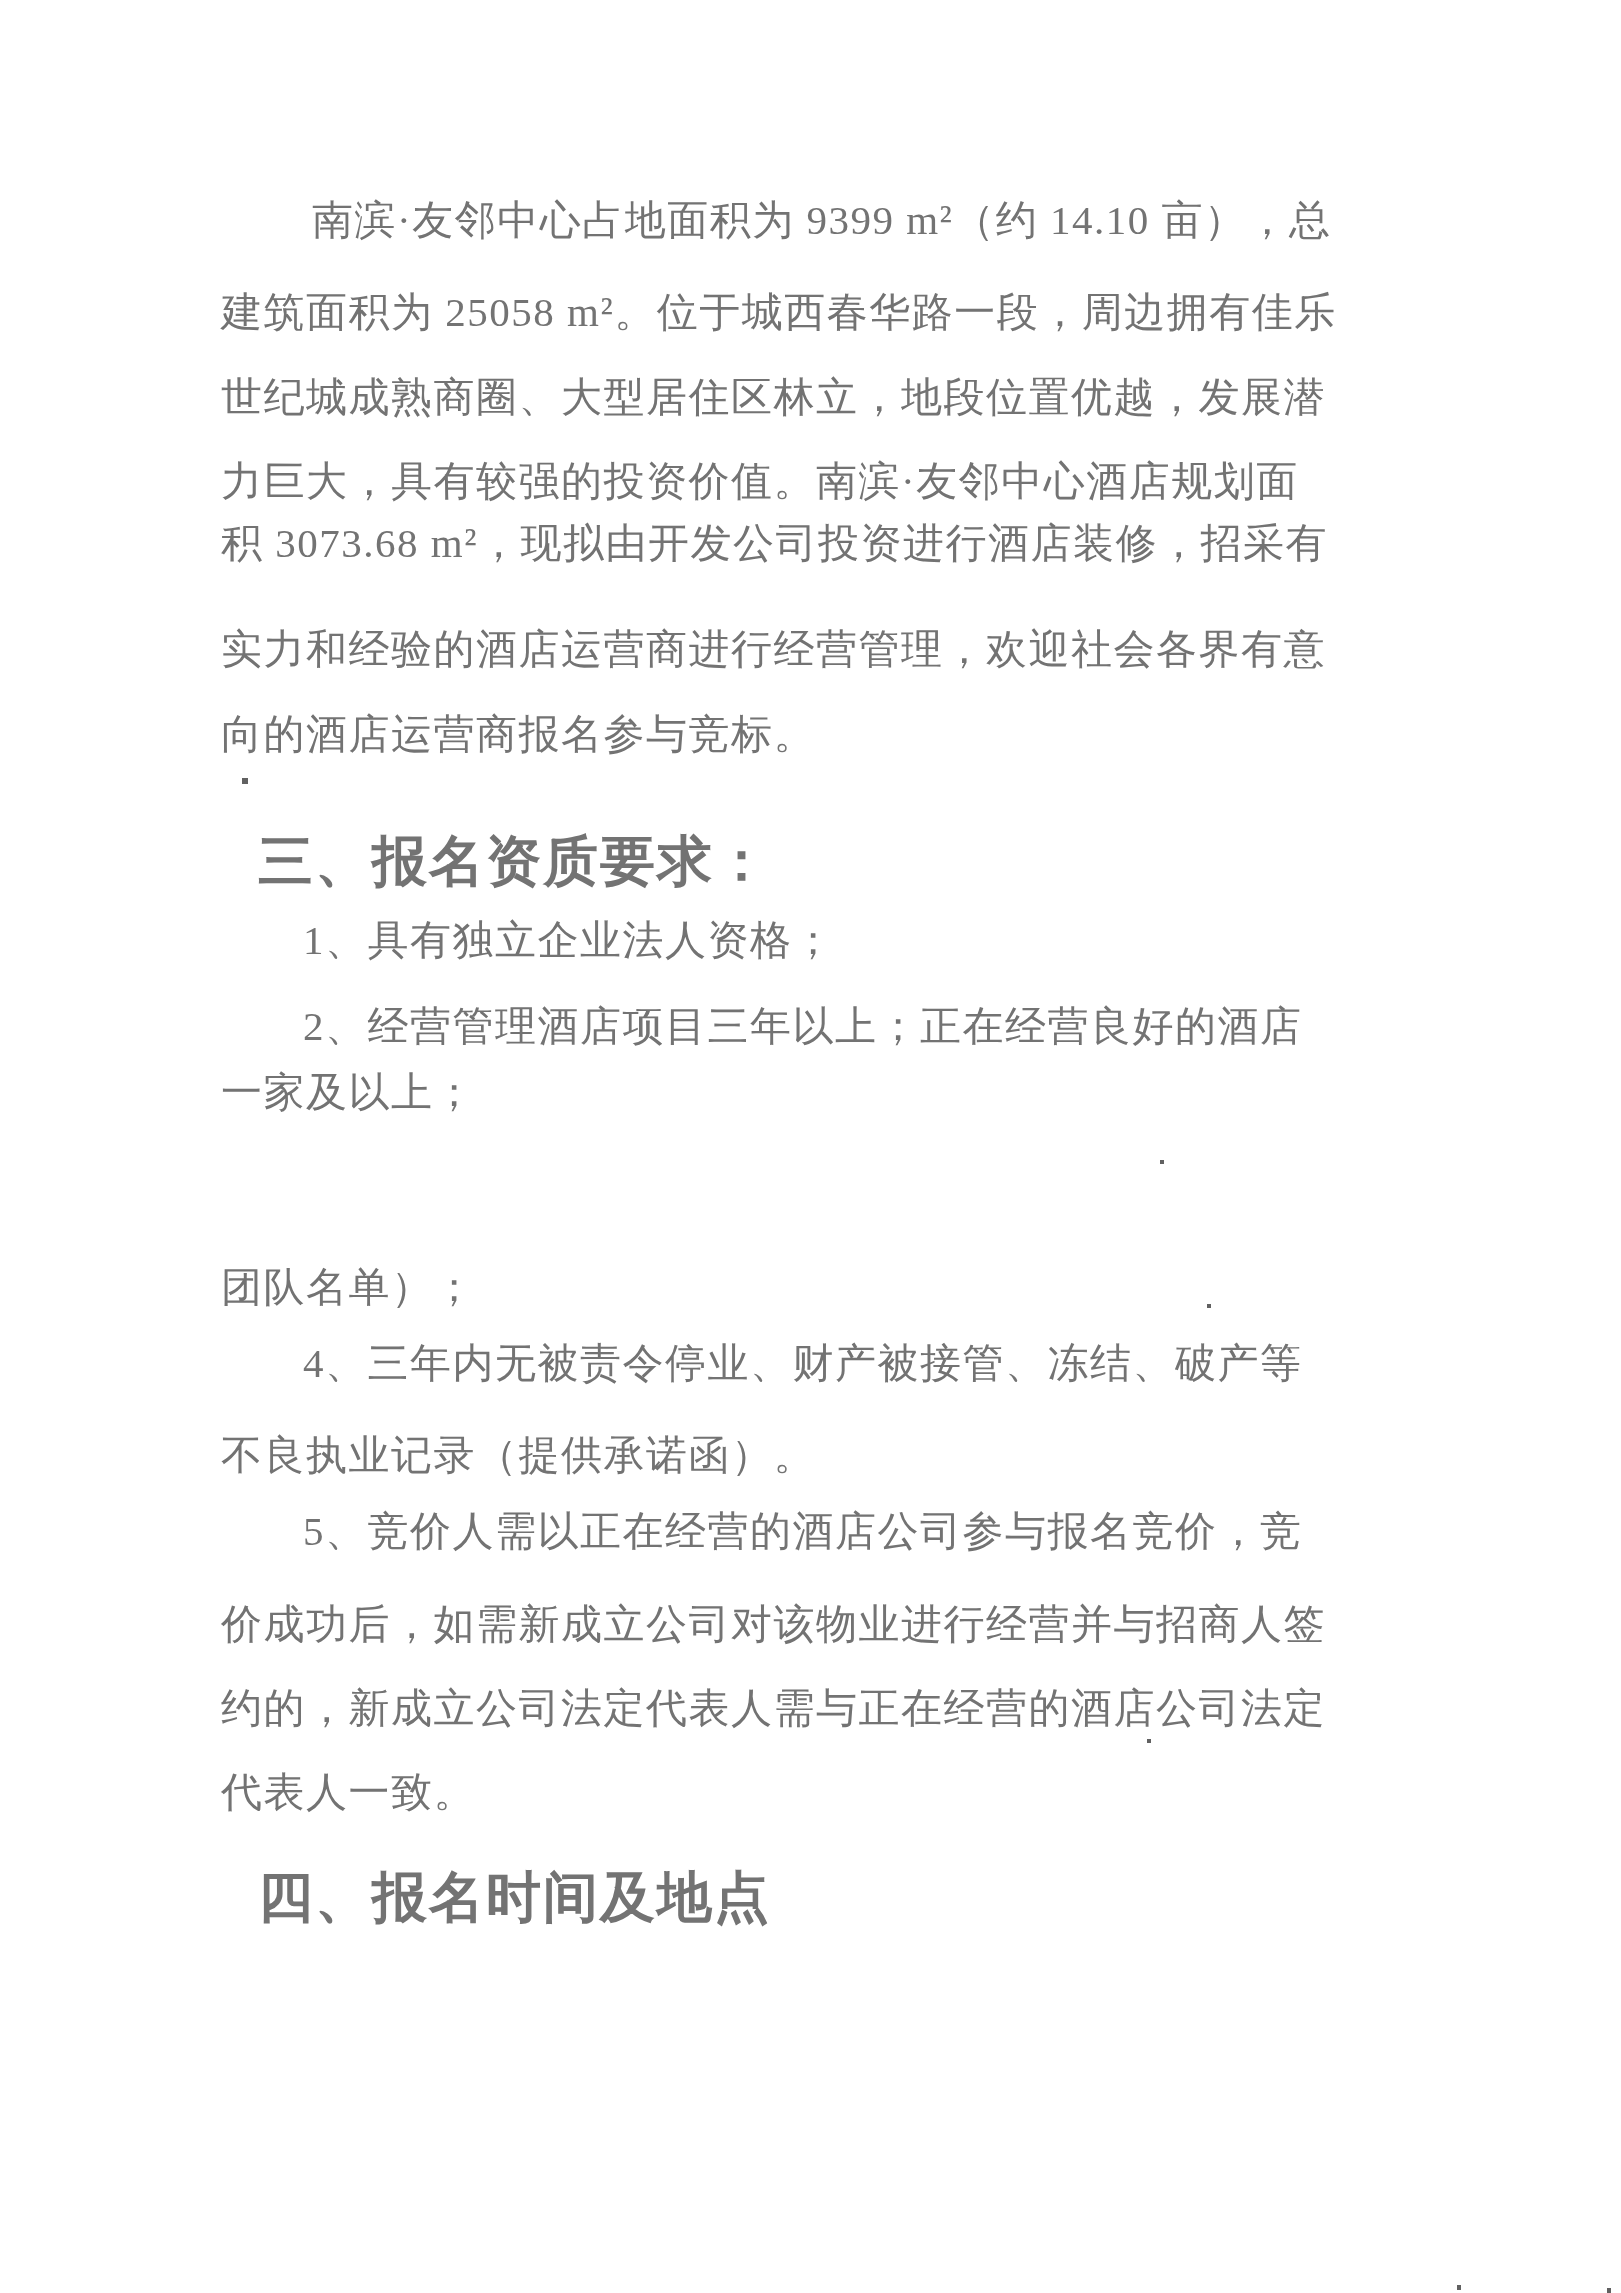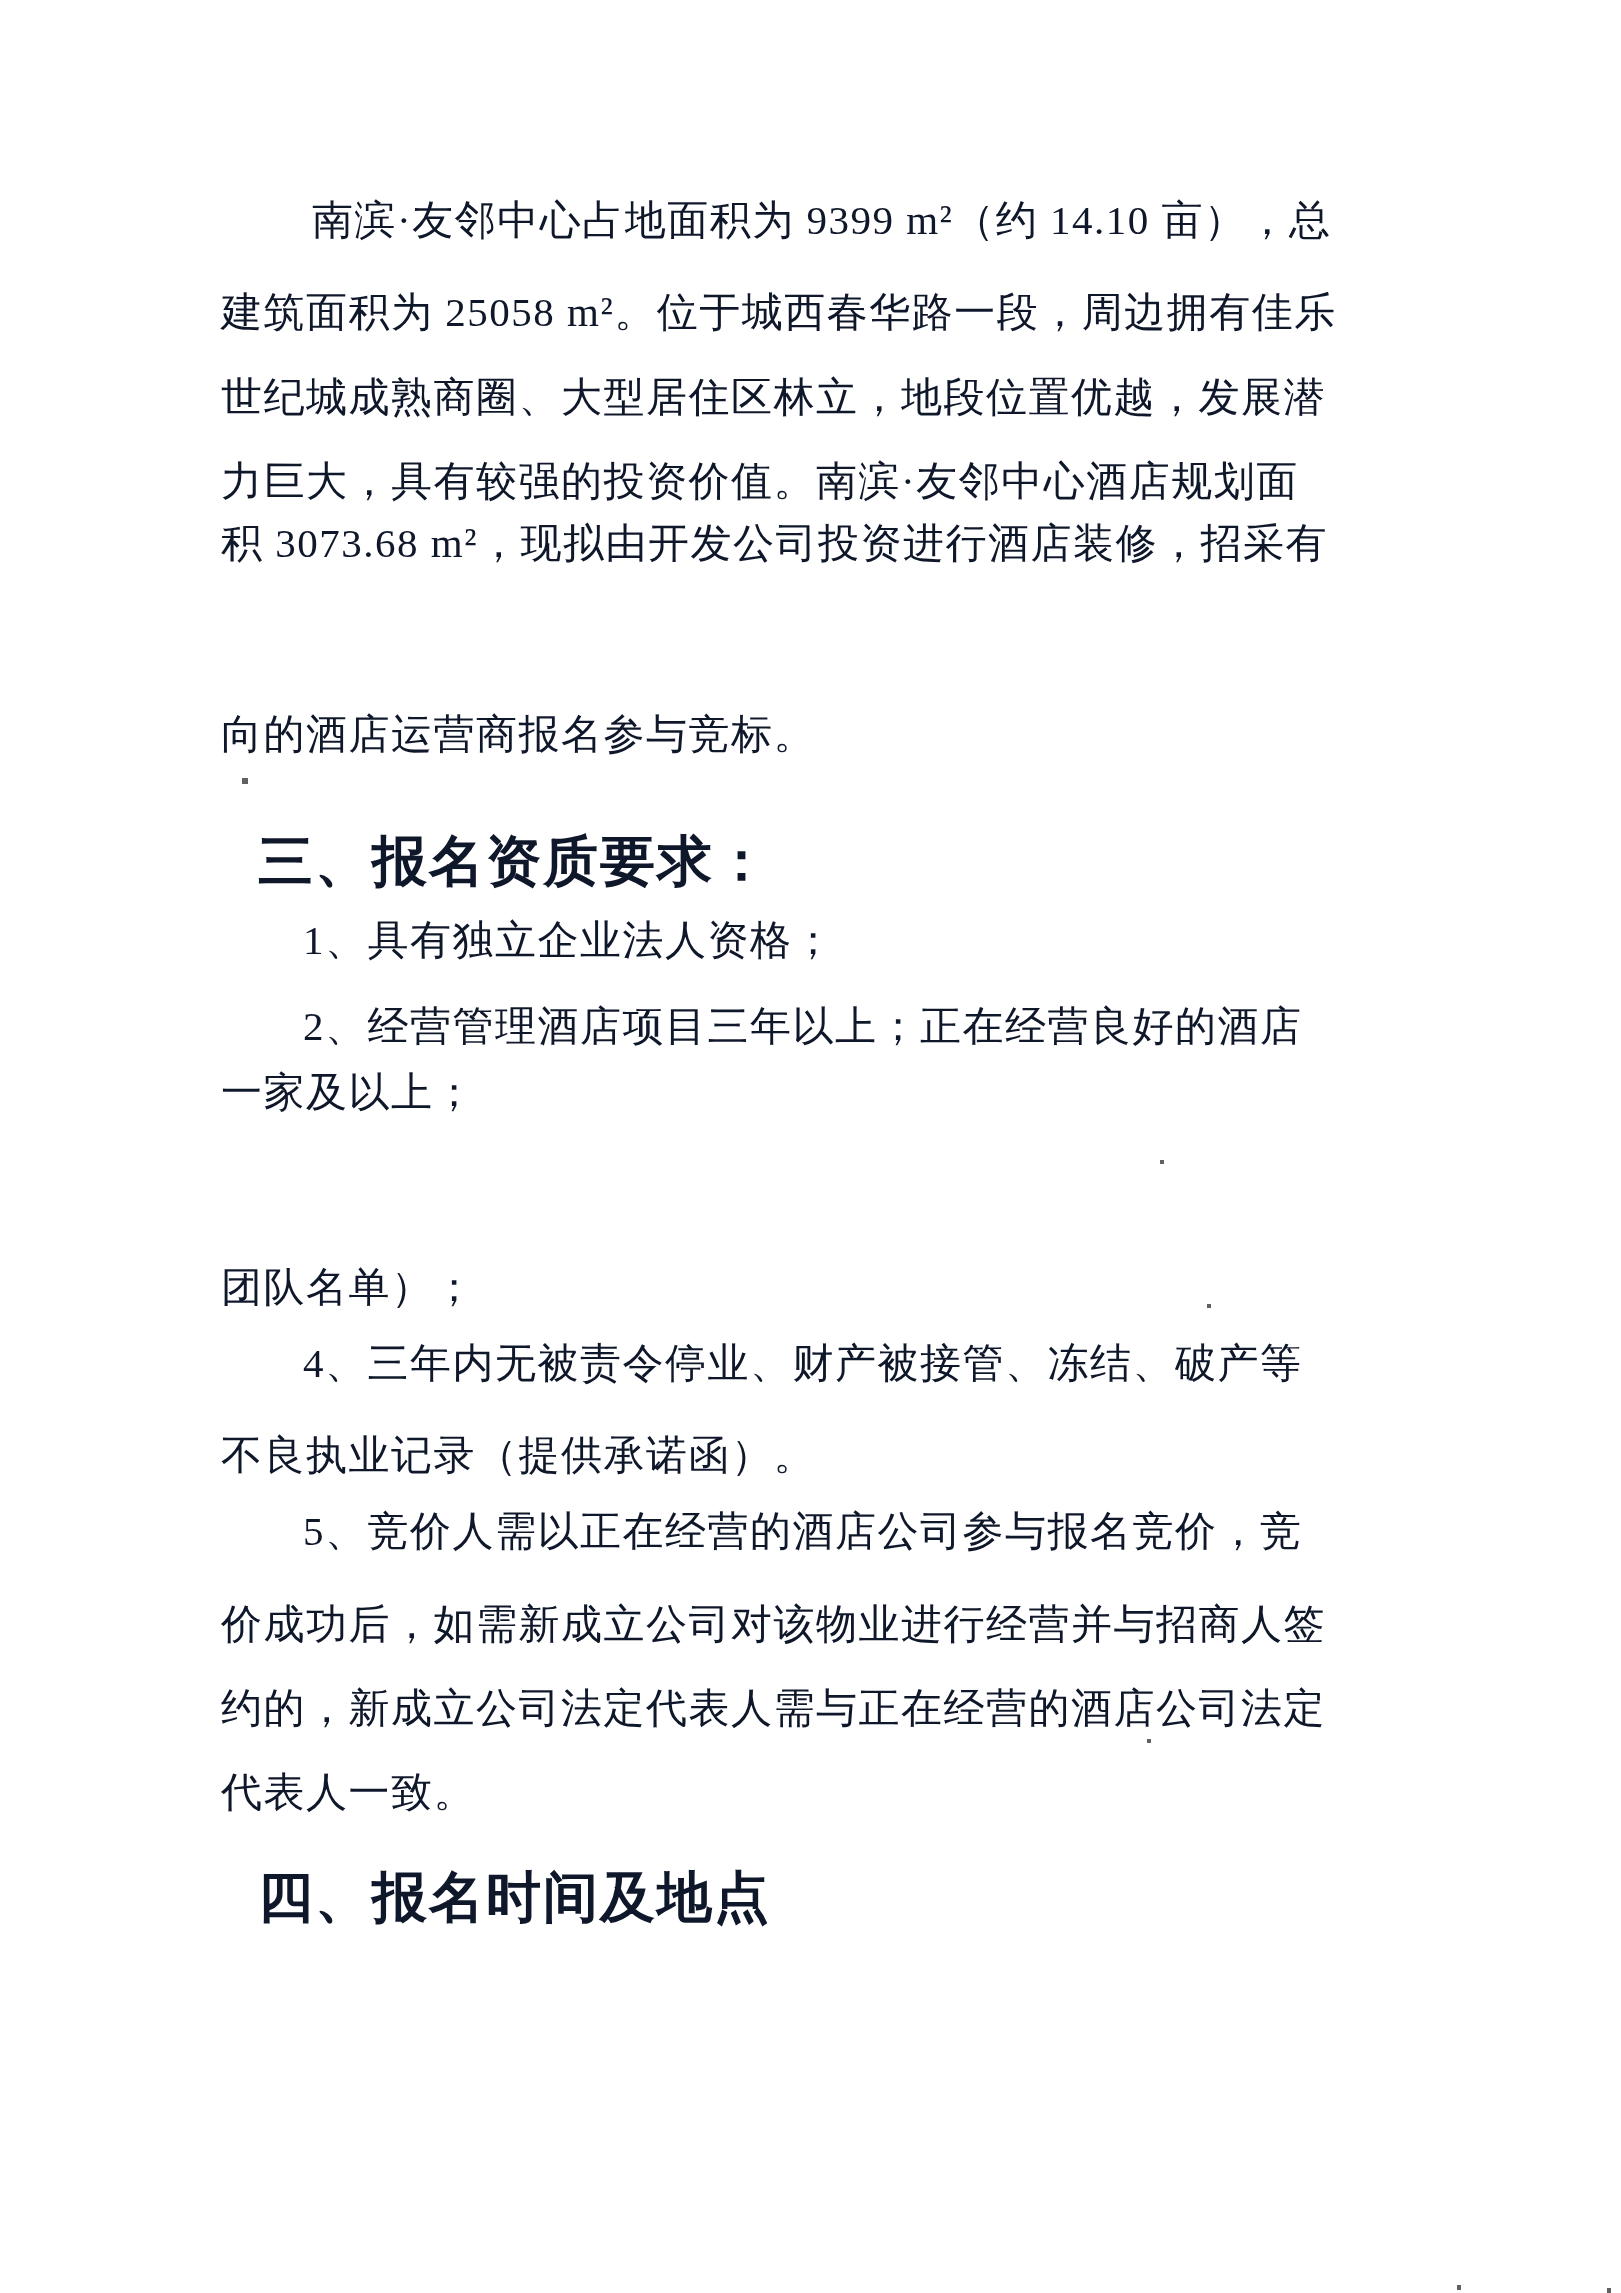--- a/index.html
+++ b/index.html
@@ -7,21 +7,21 @@
     padding: 0;
     background: #ffffff;
   }
   .page {
     position: relative;
     width: 1621px;
     height: 2294px;
     background: #ffffff;
     overflow: hidden;
     font-family: "Liberation Serif", "DejaVu Serif", serif;
-    color: #0f172a;
+    color: #737373;
   }
   .line {
     position: absolute;
     white-space: nowrap;
     font-size: 41px;
     line-height: 1;
     letter-spacing: 1.5px;
   }
   
   .margin    { left: 221px; margin-top: 8px; }   
@@ -50,20 +50,21 @@
 </head>
 <body>
 
 <div class="page">
 
   <div class="line p-indent" style="top:200px">南滨·友邻中心占地面积为 9399 m²（约 14.10 亩），总</div>
   <div class="line margin" style="top:284px">建筑面积为 25058 m²。位于城西春华路一段，周边拥有佳乐</div>
   <div class="line margin" style="top:453px">力巨大，具有较强的投资价值。南滨·友邻中心酒店规划面</div>
   <div class="line margin" style="top:369px">世纪城成熟商圈、大型居住区林立，地段位置优越，发展潜</div>
   <div class="line margin" style="top:515px">积 3073.68 m²，现拟由开发公司投资进行酒店装修，招采有</div>
+  <div class="line margin" style="top:621px">实力和经验的酒店运营商进行经营管理，欢迎社会各界有意</div>
   <div class="line margin" style="top:706px">向的酒店运营商报名参与竞标。</div>
 
   <div class="line heading h-indent" style="top:834px">三、报名资质要求：</div>
 
   <div class="line i-indent" style="top:920px">1、具有独立企业法人资格；</div>
 
   <div class="line i-indent" style="top:1006px">2、经营管理酒店项目三年以上；正在经营良好的酒店</div>
   <div class="line margin" style="top:1064px">一家及以上；</div>
 
   <div class="line margin" style="top:1259px">团队名单）；</div>

